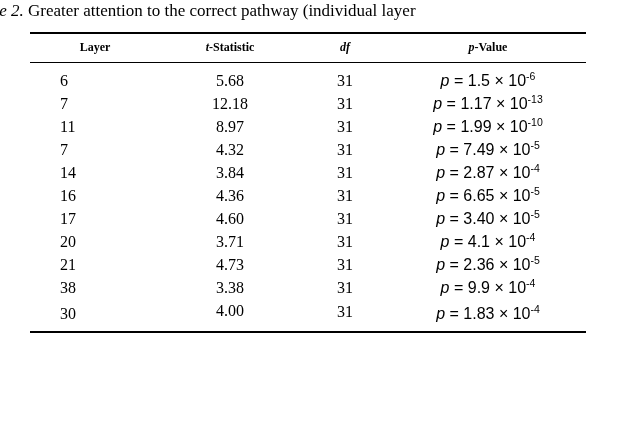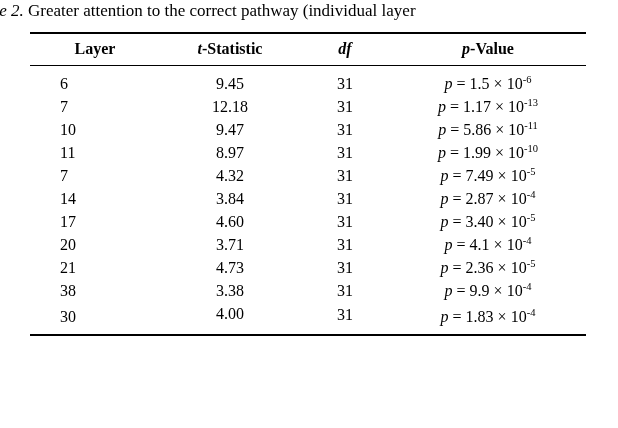--- a/index.html
+++ b/index.html
@@ -42,21 +42,21 @@
     left: 30px;
     width: 556px;
   }
   table.stats {
     border-collapse: collapse;
     width: 556px;
     font-size: 16px;
   }
   table.stats thead th {
     font-weight: bold;
-    font-size: 16px;
+    font-size: 12px;
     padding: 6px 0 7px 0;
     text-align: center;
     font-family: "Liberation Serif", serif;
   }
   table.stats thead th .ital {
     font-style: italic;
   }
   .rule-top {
     border-top: 2.2px solid #000;
   }
@@ -71,21 +71,21 @@
     padding-left: 30px;
   }
   col.c-layer { width: 130px; }
   col.c-t { width: 140px; }
   col.c-df { width: 90px; }
   col.c-p { width: 196px; }
   .pval {
     display: inline-block;
     text-align: left;
     white-space: nowrap;
-    font-family: Liberation Serif, serif;
+    font-family: Liberation Sans, sans-serif;
   }
   .ital { font-style: italic; }
   sup.exp {
     font-size: 10.5px;
     vertical-align: super;
     line-height: 0;
   }
   .pad-top-row td { padding-top: 7px; }
   .pad-bot-row td { padding-bottom: 7px; }
 </style>
@@ -119,53 +119,53 @@
             <span class="ital">df</span>
           </th>
           <th class="rule-top">
             <span class="ital">p</span><span>-Value</span>
           </th>
         </tr>
       </thead>
       <tbody>
           <tr class="pad-top-row">
             <td class="layer-cell first-cell" style="border-top: 1px solid rgb(0, 0, 0); padding-top: 9px;">6</td>
-            <td style="border-top: 1px solid rgb(0, 0, 0); padding-top: 9px;">9.45</td>
+            <td style="border-top: 1px solid rgb(0, 0, 0); padding-top: 9px;">5.68</td>
             <td style="border-top: 1px solid rgb(0, 0, 0); padding-top: 9px;">31</td>
             <td style="border-top: 1px solid rgb(0, 0, 0); padding-top: 9px;"><span class="pval"><span class="ital">p</span> = 1.5 × 10<sup class="exp">-6</sup></span></td>
           </tr>
           <tr>
             <td class="layer-cell">7</td>
             <td>12.18</td>
             <td>31</td>
             <td><span class="pval"><span class="ital">p</span> = 1.17 × 10<sup class="exp">-13</sup></span></td>
-          </tr>
-          <tr>
-            <td class="layer-cell">10</td>
-            <td>9.47</td>
-            <td>31</td>
-            <td><span class="pval"><span class="ital">p</span> = 5.86 × 10<sup class="exp">-11</sup></span></td>
           </tr>
           <tr>
             <td class="layer-cell">11</td>
             <td>8.97</td>
             <td>31</td>
             <td><span class="pval"><span class="ital">p</span> = 1.99 × 10<sup class="exp">-10</sup></span></td>
           </tr>
           <tr>
             <td class="layer-cell">7</td>
             <td>4.32</td>
             <td>31</td>
             <td><span class="pval"><span class="ital">p</span> = 7.49 × 10<sup class="exp">-5</sup></span></td>
           </tr>
           <tr>
             <td class="layer-cell">14</td>
             <td>3.84</td>
             <td>31</td>
             <td><span class="pval"><span class="ital">p</span> = 2.87 × 10<sup class="exp">-4</sup></span></td>
+          </tr>
+          <tr>
+            <td class="layer-cell">16</td>
+            <td>4.36</td>
+            <td>31</td>
+            <td><span class="pval"><span class="ital">p</span> = 6.65 × 10<sup class="exp">-5</sup></span></td>
           </tr>
           <tr>
             <td class="layer-cell">17</td>
             <td>4.60</td>
             <td>31</td>
             <td><span class="pval"><span class="ital">p</span> = 3.40 × 10<sup class="exp">-5</sup></span></td>
           </tr>
           <tr>
             <td class="layer-cell">20</td>
             <td>3.71</td>

